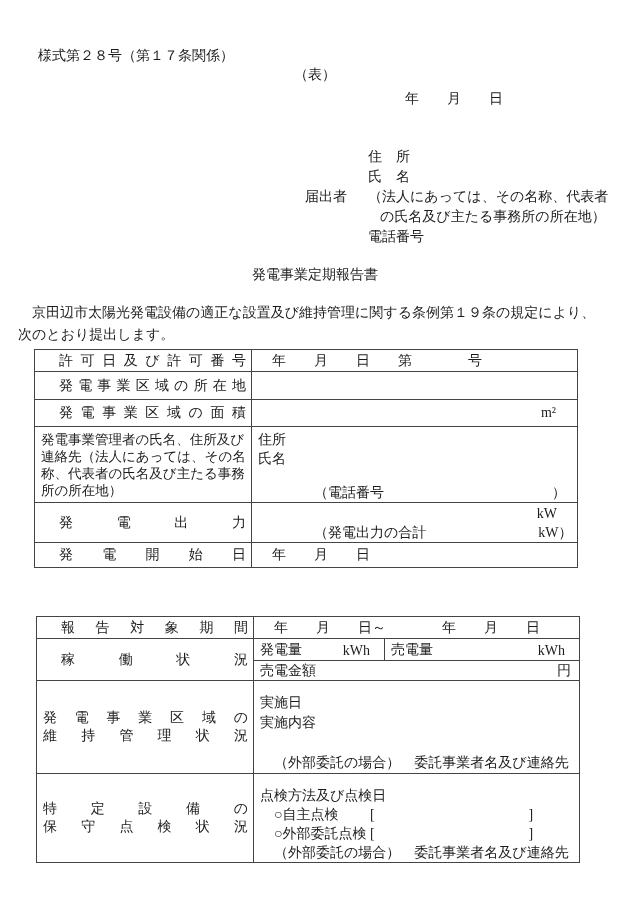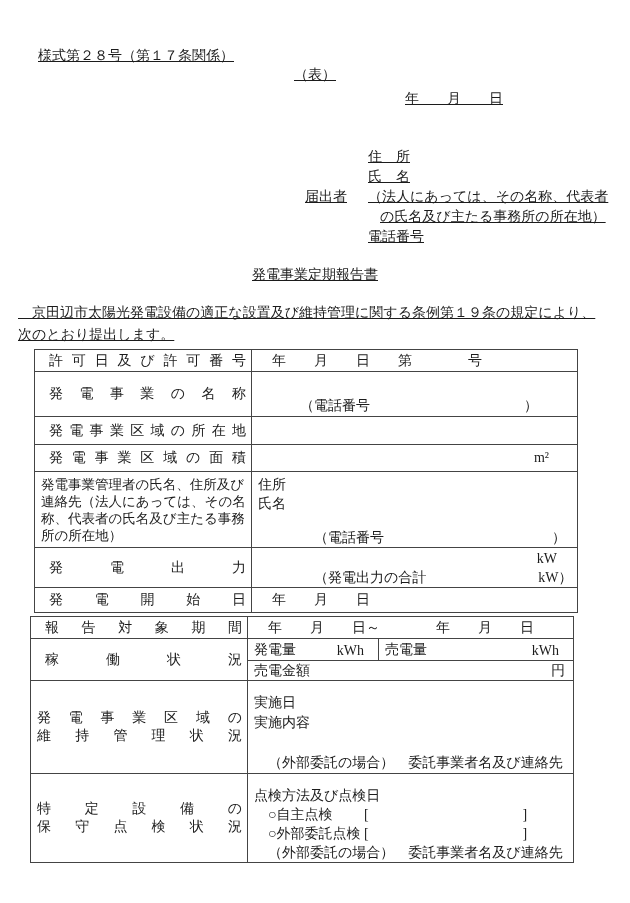--- a/index.html
+++ b/index.html
@@ -6,38 +6,38 @@
   html,body { background:#ffffff; }
   .page {
     position:relative;
     width:630px; height:903px;
     background:#ffffff;
     color:#1c1c1c;
     font-family:"Liberation Serif","DejaVu Serif",serif;
     font-size:14px;
     overflow:hidden;
   }
-  .abs { position:absolute; white-space:pre; line-height:16px;text-decoration:underline; }
+  .abs { position:absolute; white-space:pre; line-height:16px; }
   .centered { left:0; width:630px; text-align:center; }
 
   table { position:absolute; border-collapse:collapse; table-layout:fixed; }
   td { border:1px solid #444; font-size:14px; vertical-align:middle; }
 
   
-  .jlabel { text-align:justify; text-align-last:justify; padding:0 5px 0 14px; }
+  .jlabel { text-align:justify; text-align-last:justify; padding:0 5px 0 24px; }
   td .jlabel { padding:0 5px 0 6px; }
 
   .val { padding-left:6px; white-space:pre; }
   .vbottom { vertical-align:bottom; }
   .vtop { vertical-align:top; }
 
   .split { display:flex; justify-content:space-between; align-items:flex-end; padding:0 14px 0 6px; white-space:pre; }
   .split.amount { padding-right:8px; }
 
-  .right-unit { text-align:right; padding-right:28px; white-space:pre; }
+  .right-unit { text-align:right; padding-right:21px; white-space:pre; }
 
   .two-line-cell { padding:0; }
   .out-line1 { height:19px; line-height:19px; text-align:right; padding-right:20px; white-space:pre; }
   .out-line2 { height:19px; line-height:19px; white-space:pre; padding-left:6px; }
 
   .mgr-label { font-size:13.5px; line-height:17px; white-space:pre; padding-left:6px; }
   .mgr-cell { padding-top:3px; }
   .mgr-line  { height:19px; line-height:19px; white-space:pre; padding-left:6px; }
   .mgr-blank { height:15px; }
 
@@ -70,26 +70,20 @@
   <table style="left:34px; top:349px; width:543px;">
     <colgroup>
         <col style="width:217px;">
         <col style="width:326px;">
       </colgroup>
     <tbody>
         <tr style="height:22px;">
       <td class="jlabel">許可日及び許可番号</td>
       <td class="val">　年　　月　　日　　第　　　　号</td>
     </tr>
-    <tr style="height:45px;">
-      <td class="jlabel">発電事業の名称</td>
-      <td class="vbottom">
-        <div class="phone-bottom">　　　（電話番号　　　　　　　　　　　）</div>
-      </td>
-    </tr>
     <tr style="height:28px;">
       <td class="jlabel">発電事業区域の所在地</td>
       <td class="val"></td>
     </tr>
     <tr style="height:27px;">
       <td class="jlabel">発電事業区域の面積</td>
       <td class="right-unit">m²</td>
     </tr>
     <tr style="height:76px;">
       <td>
@@ -112,21 +106,21 @@
         <div class="out-line2">　　　　（発電出力の合計　　　　　　　　kW）</div>
       </td>
     </tr>
     <tr style="height:25px;">
       <td class="jlabel">発電開始日</td>
       <td class="val">　年　　月　　日</td>
     </tr>
   </tbody>
     </table>
 
-  <table style="left:30px; top:616px; width:543px;">
+  <table style="left:36px; top:616px; width:543px;">
     <colgroup>
         <col style="width:217px;">
         <col style="width:131px;">
         <col style="width:195px;">
       </colgroup>
     <tbody>
         <tr style="height:22px;">
       <td class="jlabel">報告対象期間</td>
       <td class="val" colspan="2">　年　　月　　日～　　　　年　　月　　日</td>
     </tr>

